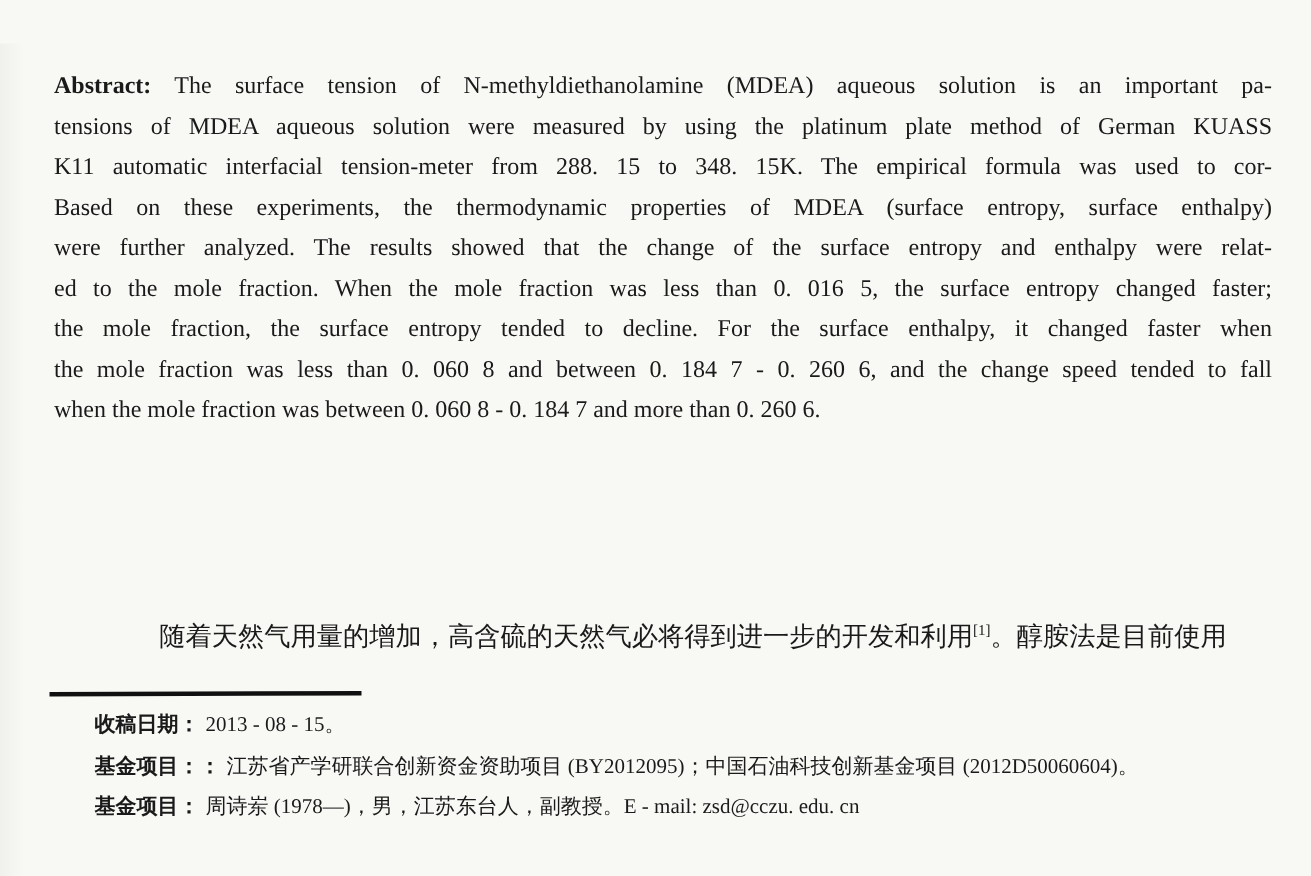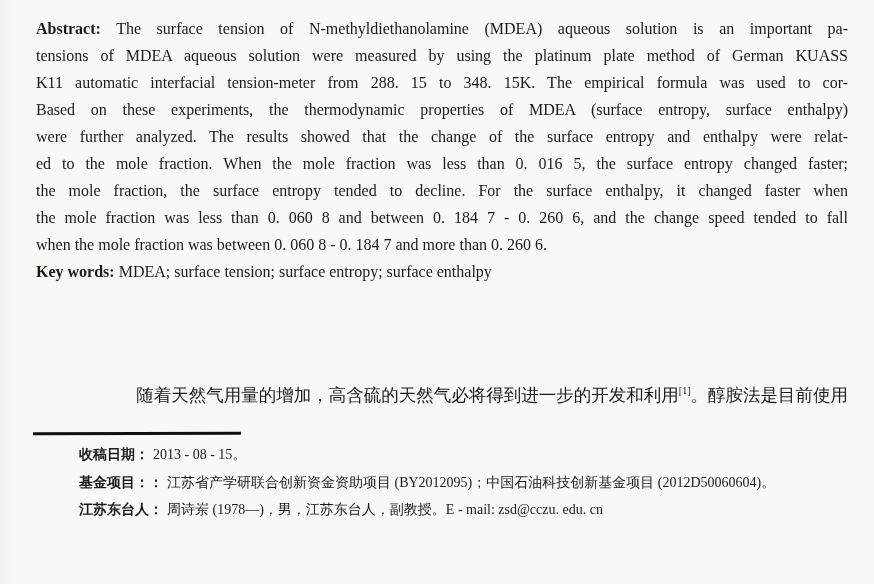--- a/index.html
+++ b/index.html
@@ -12,20 +12,21 @@
     background: #f8f8f5;
     color: #1a1a1a;
     font-family: "Liberation Serif", "DejaVu Serif", serif;
     position: relative;
     overflow: hidden;
   }
   .page {
     position: absolute;
     inset: 0;
     background: linear-gradient(90deg, #f0f0ec 0px, #f8f8f5 16px, #f8f8f5 100%);
+    margin-top: 29px;
   }
   
   .abstract-block {
     position: absolute;
     left: 36px;
     top: 15px;
     width: 812px;
     font-size: 16px;
     line-height: 27px;
   }
@@ -44,21 +45,21 @@
   .lbl {
     font-weight: bold;
   }
   
   .intro {
     position: absolute;
     left: 36px;
     top: 382px;
     width: 812px;
     display: flex;
-    justify-content: flex-end;
+    justify-content: center;
     font-size: 17.5px;
     line-height: 26px;
     white-space: nowrap;
   }
   .intro .zh1 { padding-left: 40px; }
   .intro sup {
     font-size: 10px;
     line-height: 0;
     vertical-align: super;
   }
@@ -68,21 +69,21 @@
     left: 33px;
     top: 432px;
     width: 208px;
     height: 3px;
     background: #101010;
     transform: rotate(-0.2deg);
   }
   
   .footnotes {
     position: absolute;
-    left: 79px;
+    left: 63px;
     top: 441px;
     width: 775px;
     font-size: 14px;
     line-height: 27.5px;
   }
   .fline {
     height: 27.5px;
     overflow: hidden;
     white-space: nowrap;
   }
@@ -99,29 +100,28 @@
   <div class="abstract-block">
     <div class="aline"><span class="lbl">Abstract:</span> <span>The surface tension of N-methyldiethanolamine (MDEA) aqueous solution is an important pa-</span></div>
     <div class="aline">tensions of MDEA aqueous solution were measured by using the platinum plate method of German KUASS</div>
     <div class="aline">K11 automatic interfacial tension-meter from 288. 15 to 348. 15K. The empirical formula was used to cor-</div>
     <div class="aline">Based on these experiments, the thermodynamic properties of MDEA (surface entropy, surface enthalpy)</div>
     <div class="aline">were further analyzed. The results showed that the change of the surface entropy and enthalpy were relat-</div>
     <div class="aline">ed to the mole fraction. When the mole fraction was less than 0. 016 5, the surface entropy changed faster;</div>
     <div class="aline">the mole fraction, the surface entropy tended to decline. For the surface enthalpy, it changed faster when</div>
     <div class="aline">the mole fraction was less than 0. 060 8 and between 0. 184 7 - 0. 260 6, and the change speed tended to fall</div>
     <div class="aline endline">when the mole fraction was between 0. 060 8 - 0. 184 7 and more than 0. 260 6.</div>
-    <div class="aline kw"><span class="lbl">Key words:</span> <span>MDEA; surface tension; surface entropy; surface enthalpy</span></div>
   </div>
 
   <div class="intro">
     <span class="zh1">随着天然气用量的增加，高含硫的天然气必</span>
     <span class="zh2"><span>将得到进一步的开发和利用</span><sup>[1]</sup><span>。醇胺法是目前使用</span></span>
   </div>
 
   <div class="rule"></div>
 
   <div class="footnotes">
     <div class="fline"><span class="flbl">收稿日期：</span><span>2013 - 08 - 15。</span></div>
     <div class="fline"><span class="flbl">基金项目：：</span><span>江苏省产学研联合创新资金资助项目 (BY2012095)；中国石油科技创新基金项目 (2012D50060604)。</span></div>
-    <div class="fline"><span class="flbl">江苏东台人：</span><span>周诗岽 (1978—)，男，江苏东台人，副教授。E - mail: zsd@cczu. edu. cn</span></div>
+    <div class="fline"><span class="flbl">基金项目：</span><span>周诗岽 (1978—)，男，江苏东台人，副教授。E - mail: zsd@cczu. edu. cn</span></div>
   </div>
 
 </div>
 
 </body></html>

